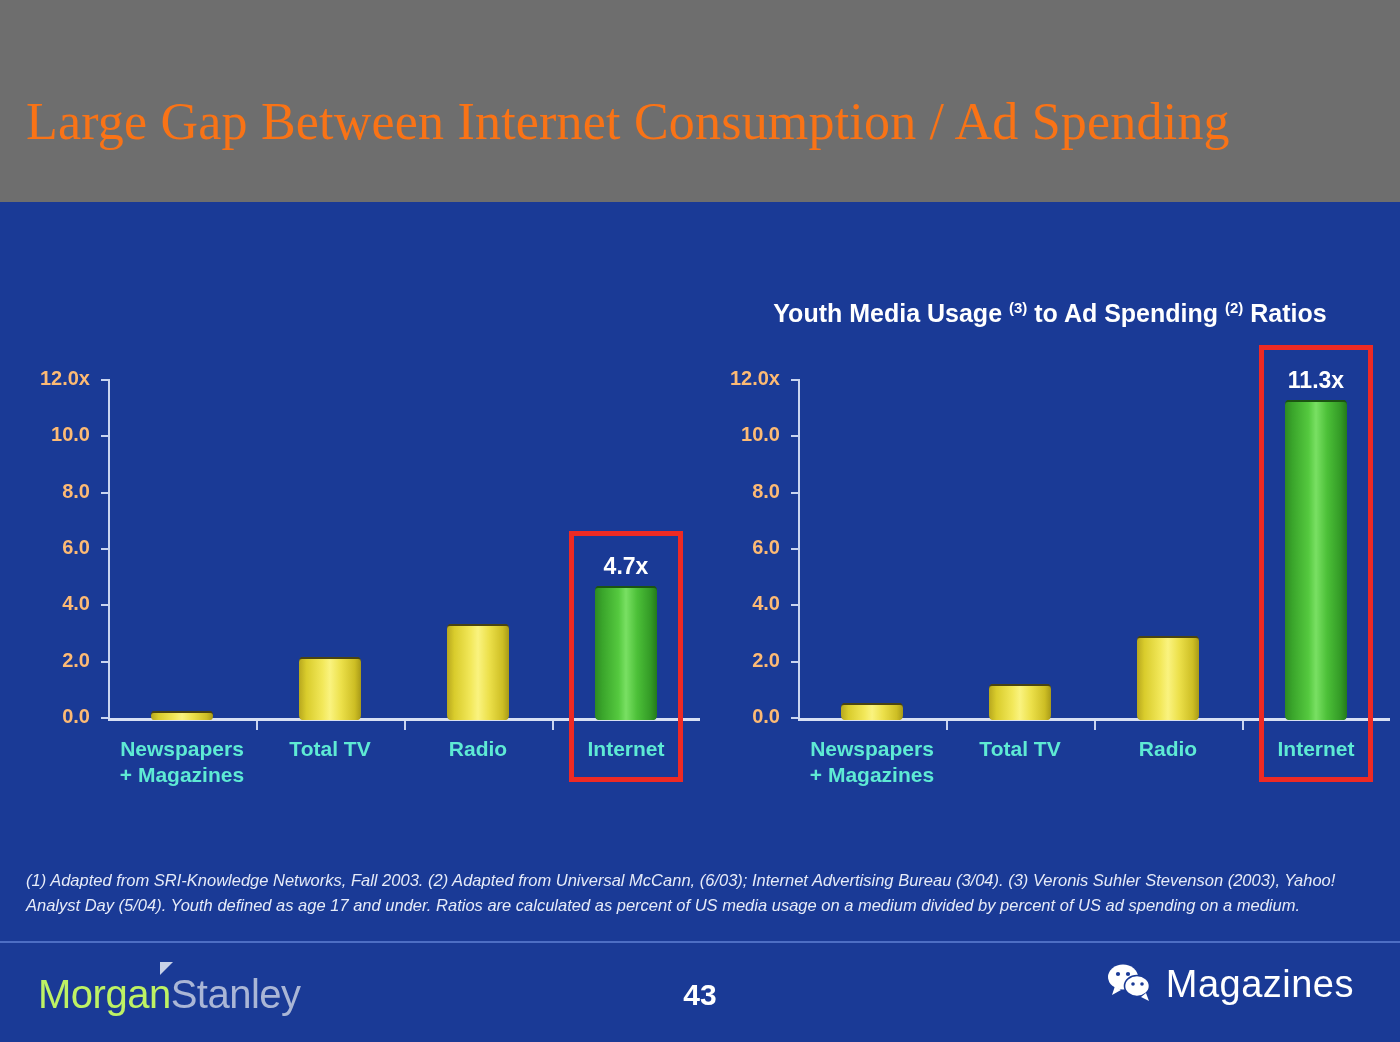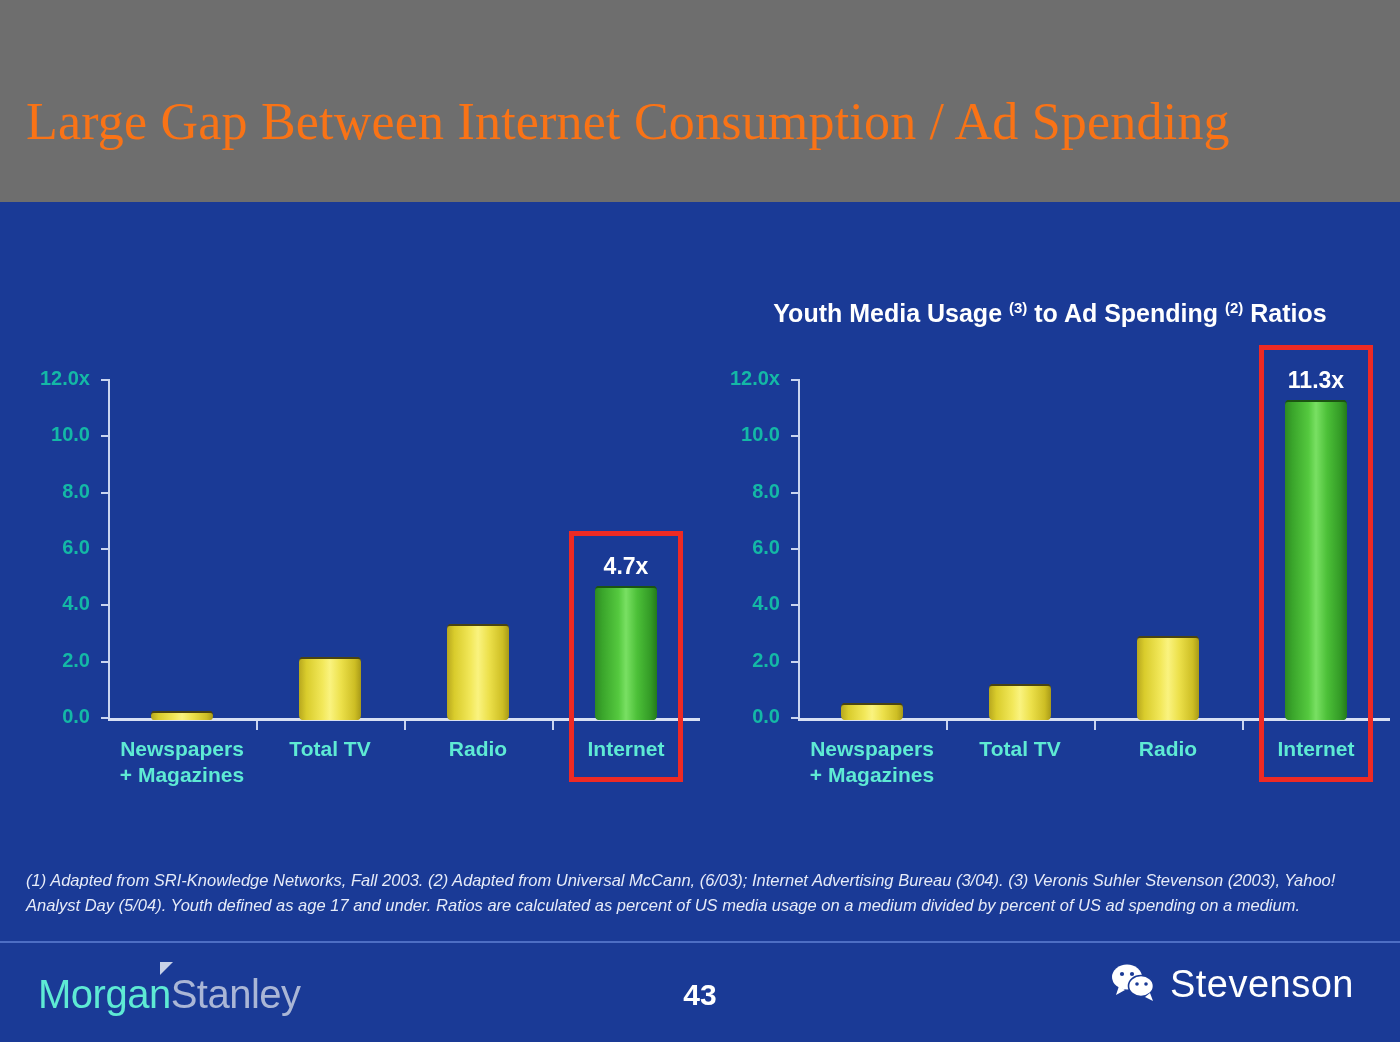--- a/index.html
+++ b/index.html
@@ -39,21 +39,21 @@
   }
 
   
   .yaxis-line{
     position:absolute;width:2px;background:#c9d4ef;
   }
   .ytick{
     position:absolute;width:9px;height:2px;background:#c9d4ef;
   }
   .ylabel{
-    position:absolute;color:#14b8a6;font-size:20px;font-weight:bold;
+    position:absolute;color:#fdba74;font-size:20px;font-weight:bold;
     text-align:right;width:78px;
   }
   .baseline{
     position:absolute;height:3px;background:#d8e0f4;
   }
   .xtick{
     position:absolute;width:2px;height:9px;background:#c9d4ef;
   }
 
   
@@ -91,21 +91,21 @@
     position:absolute;left:0;top:941px;width:1400px;height:2px;
     background:#4d6ec4;
   }
 
   
   .ms-logo{
     position:absolute;left:38px;top:972px;
     font-family:"Liberation Sans",sans-serif;
     font-size:40px;letter-spacing:-0.5px;white-space:nowrap;
   }
-  .ms-morgan{color:#5eead4;}
+  .ms-morgan{color:#bef264;}
   .ms-stanley{color:#aab6d6;}
   .ms-mark{
     position:absolute;left:160px;top:962px;
     width:0;height:0;
     border-left:13px solid #c8d2e8;
     border-bottom:13px solid transparent;
   }
   .page-num{
     position:absolute;left:0;top:978px;width:1400px;text-align:center;
     color:#ffffff;font-size:30px;font-weight:bold;
@@ -227,16 +227,16 @@
         <ellipse cx="17" cy="15" rx="15" ry="12.5" fill="#ffffff"></ellipse>
         <polygon points="9,24 6,33 15,28" fill="#ffffff"></polygon>
         <circle cx="12" cy="12" r="2.1" fill="#1a3a96"></circle>
         <circle cx="22" cy="12" r="2.1" fill="#1a3a96"></circle>
         <ellipse cx="31" cy="24" rx="12.5" ry="10.5" fill="#ffffff" stroke="#1a3a96" stroke-width="1.6"></ellipse>
         <polygon points="40,31 43,39 35,35" fill="#ffffff"></polygon>
         <circle cx="27" cy="22" r="1.8" fill="#1a3a96"></circle>
         <circle cx="36" cy="22" r="1.8" fill="#1a3a96"></circle>
       </svg>
     </span>
-    <span class="ys-text">Stevenson</span>
+    <span class="ys-text">Magazines</span>
   </div>
 
 </div>
 
 </body></html>

